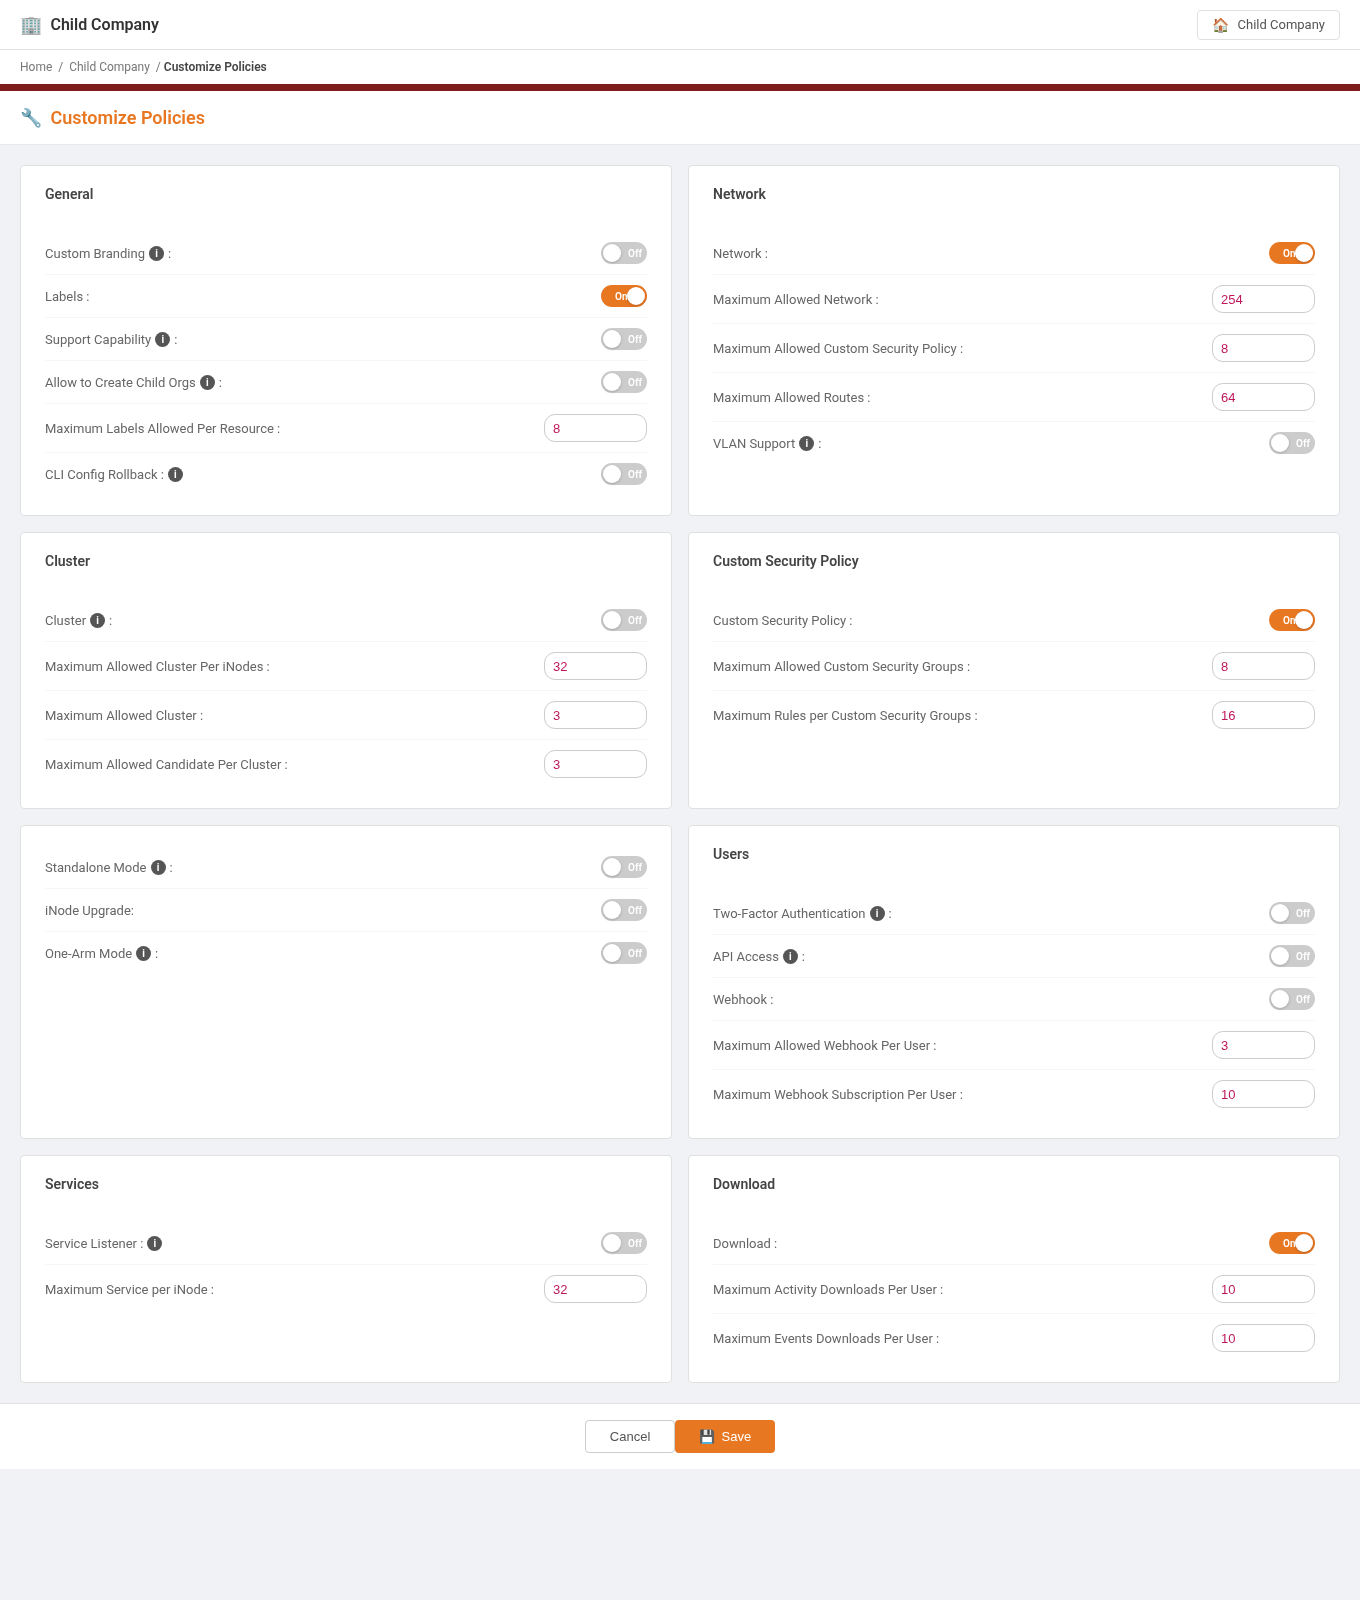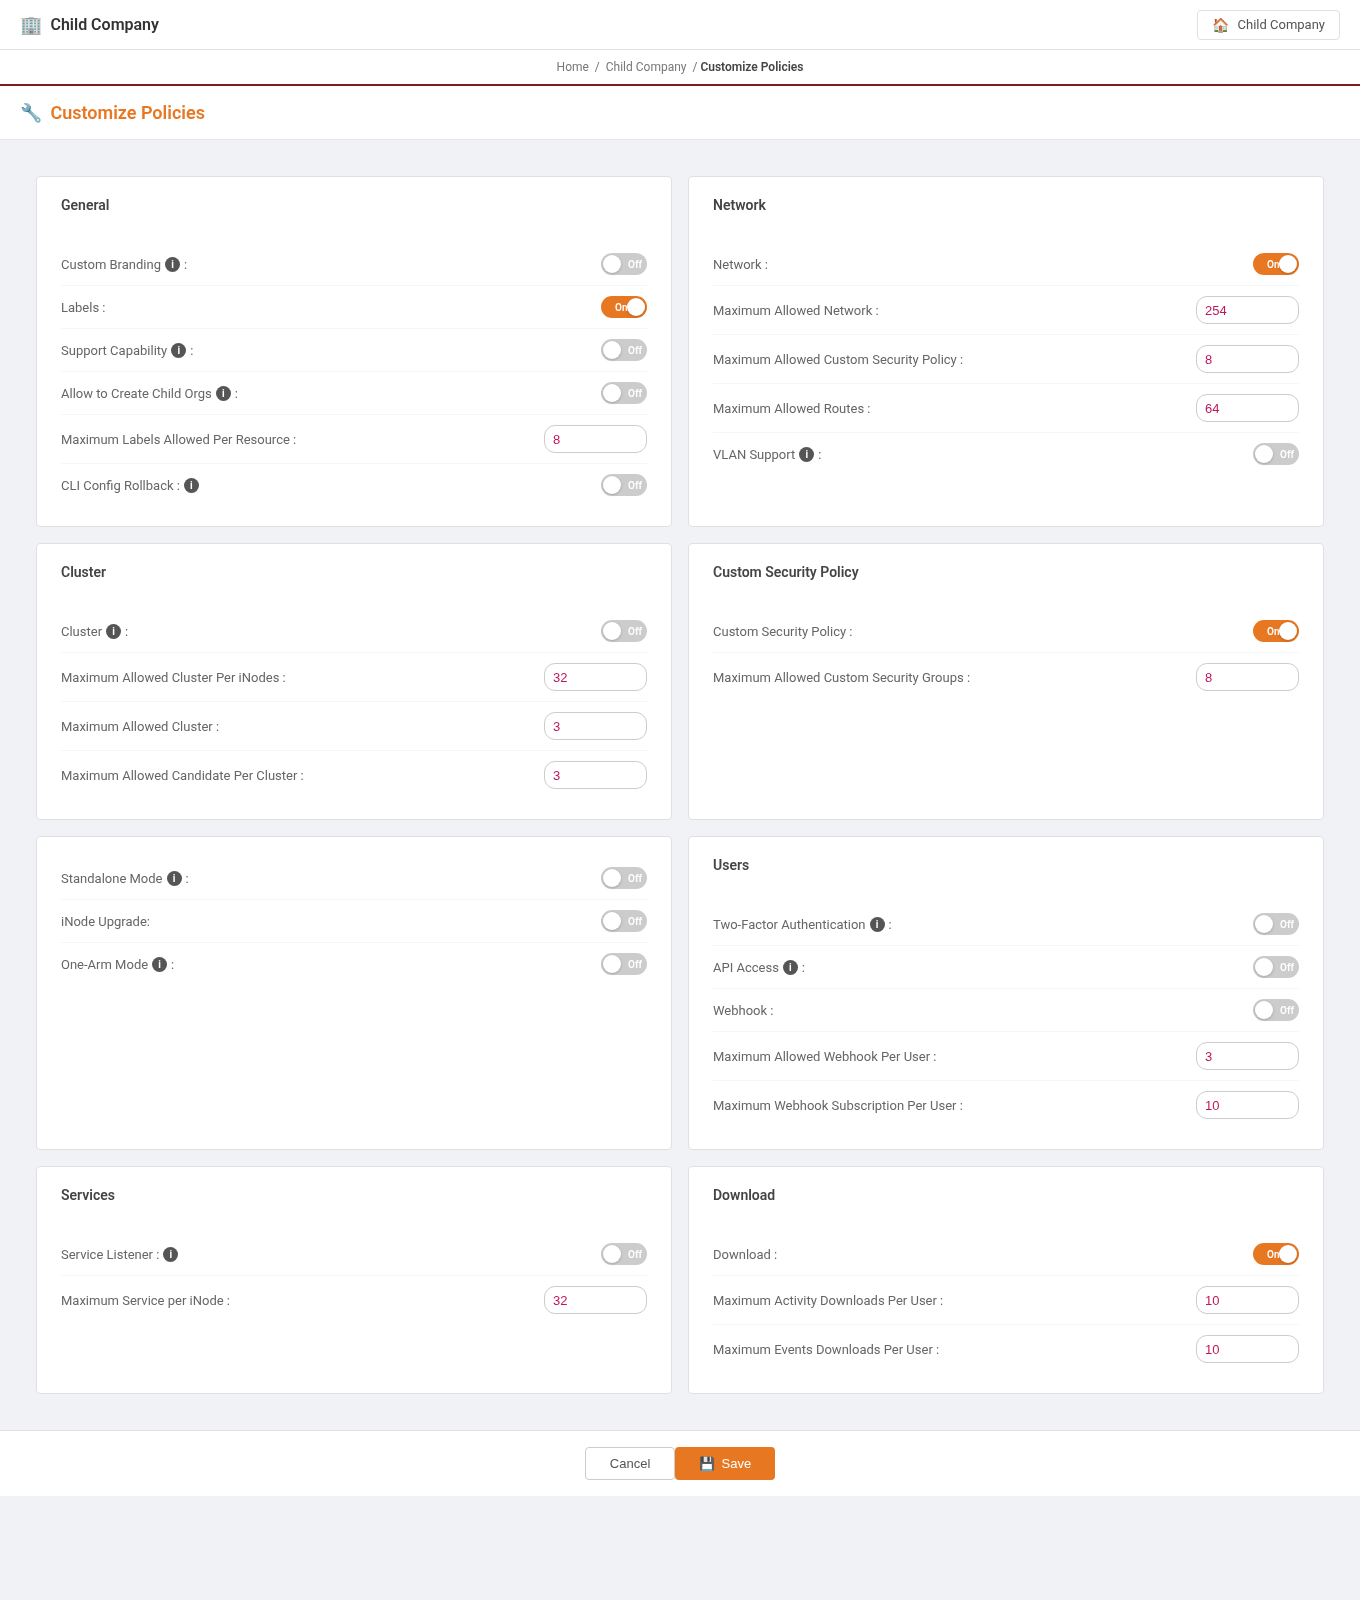--- a/index.html
+++ b/index.html
@@ -44,22 +44,21 @@
       color: #555;
     }
     .home-icon { font-size: 14px; }
 
     
     .breadcrumb {
       padding: 10px 20px;
       font-size: 12px;
       color: #777;
       background: #fff;
-      border-bottom: 2px solid #7f1d1d;
-      text-align: center;
+      border-bottom: 7px solid #7f1d1d;
     }
     .breadcrumb a { color: #777; text-decoration: none; }
     .breadcrumb .current { font-weight: 600; color: #444; }
 
     
     .page-title-bar {
       background: #fff;
       padding: 16px 20px;
       border-bottom: 1px solid #e8e8e8;
       display: flex;
@@ -68,21 +67,21 @@
     }
     .page-title-bar .wrench { color: #e87722; font-size: 18px; }
     .page-title-bar h1 {
       font-size: 18px;
       font-weight: 600;
       color: #e87722;
     }
 
     
     .main-content {
-      padding: 36px;
+      padding: 20px;
       display: grid;
       grid-template-columns: 1fr 1fr;
       gap: 16px;
       max-width: 1360px;
     }
 
     
     .card {
       background: #fff;
       border: 1px solid #e0e0e0;
@@ -425,20 +424,26 @@
         </div>
       </div>
 
       <div class="form-row">
         <div class="form-label">
           <span>Maximum Allowed Custom Security Groups :</span>
         </div>
         <input class="num-input" type="number" value="8" style="">
       </div>
 
+      <div class="form-row">
+        <div class="form-label">
+          <span>Maximum Rules per Custom Security Groups :</span>
+        </div>
+        <input class="num-input" type="number" value="16" style="">
+      </div>
     </div>
 
     <div class="card">
 
       <div class="form-row">
         <div class="form-label">
           <span>Standalone Mode</span>
           <span class="info-icon">i</span>
           <span>:</span>
         </div>

